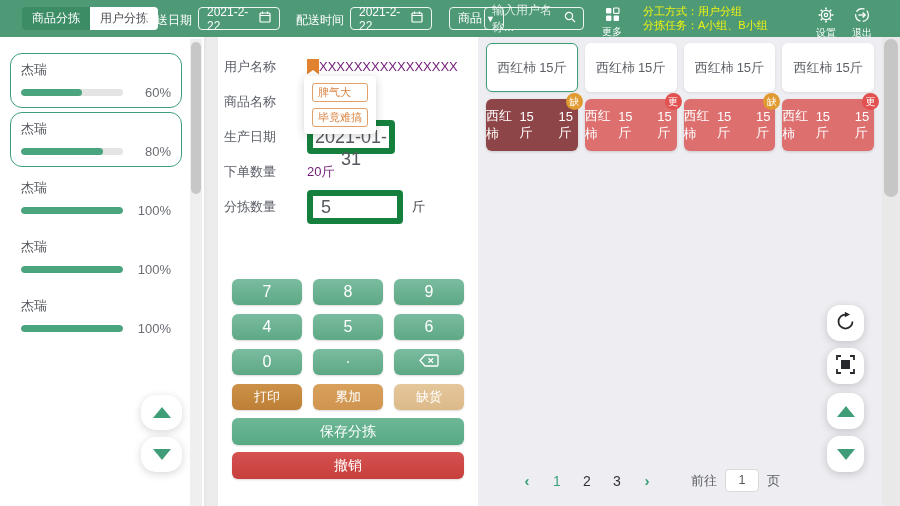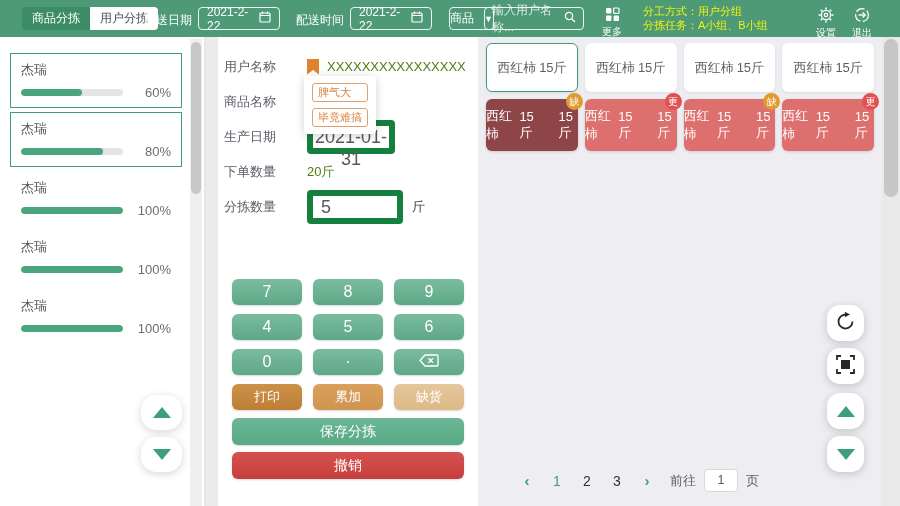--- a/index.html
+++ b/index.html
@@ -9,49 +9,49 @@
   .topbar{position:absolute;left:0;top:0;width:900px;height:37px;background:#4e9a76;color:#fff;z-index:20}
   .topbar *{box-sizing:border-box}
   .toggle{position:absolute;left:22px;top:7px;display:flex;height:23px;border-radius:4px;overflow:hidden;font-size:12px}
   .tseg{display:flex;align-items:center;padding:0 10px;cursor:pointer}
   .tseg.dark{background:#3c8c66;color:#fff}
   .tseg.lite{background:#fff;color:#4a4d52}
   .bar-label{position:absolute;top:12px;font-size:12px;color:#fff}
   .date-box{position:absolute;top:7px;height:23px;border:1px solid rgba(255,255,255,.9);border-radius:4px;
             display:flex;align-items:center;gap:6px;padding:0 8px;font-size:12px;cursor:pointer}
   .sel-box{position:absolute;top:7px;height:23px;border:1px solid rgba(255,255,255,.9);border-radius:4px;
-           display:flex;align-items:center;gap:10px;padding:0 0;font-size:12px;cursor:pointer}
+           display:flex;align-items:center;gap:4px;padding:0 8px;font-size:12px;cursor:pointer}
   .search-box{position:absolute;top:7px;height:23px;border:1px solid rgba(255,255,255,.9);border-radius:4px;
               display:flex;align-items:center;justify-content:space-between;padding:0 7px;font-size:12px;width:100px;cursor:text}
   .search-box .ph{color:rgba(255,255,255,.8)}
   .icon-col{position:absolute;top:7px;display:flex;flex-direction:column;align-items:center;gap:1px;font-size:10px;cursor:pointer}
   .info{position:absolute;left:643px;top:4px;font-size:11px;line-height:14px;color:#eff311;white-space:nowrap}
   
   .sidebar{position:absolute;left:0;top:37px;width:204px;bottom:0;background:#fff;box-shadow:1px 0 3px rgba(0,0,0,.05)}
   .sb-items{padding:16px 22px 0 10px}
-  .sb-item{padding:7px 10px;margin-bottom:4px;border-radius:0;border:1px solid transparent;cursor:pointer}
+  .sb-item{padding:7px 10px;margin-bottom:4px;border-radius:12px;border:1px solid transparent;cursor:pointer}
   .sb-item.selected{border-color:#3f9e78}
   .sb-name{font-size:13px;color:#55585e;margin-bottom:6px}
   .sb-prog{display:flex;align-items:center;gap:8px}
   .bar-track{flex:1;height:7px;border-radius:4px;background:#e4e4e4;overflow:hidden}
   .bar-fill{height:100%;border-radius:4px;background:#4aa47e}
   .sb-pct{width:40px;text-align:right;font-size:13px;color:#6a6d73}
   .sb-scrollbar{position:absolute;left:190px;top:2px;width:12px;bottom:0;background:#efefef}
   .sb-thumb{position:absolute;left:1px;top:3px;width:10px;height:152px;border-radius:5px;background:#c7c7c7;cursor:pointer}
   .sb-arrows{position:absolute;left:141px;bottom:34px;display:flex;flex-direction:column;gap:7px}
   .round-btn{width:41px;height:35px;background:#fff;border-radius:15px;box-shadow:0 2px 8px rgba(0,0,0,.16);
              display:flex;align-items:center;justify-content:center;cursor:pointer}
   .tri-up{width:0;height:0;border-left:9px solid transparent;border-right:9px solid transparent;border-bottom:11px solid #3f9e78}
   .tri-down{width:0;height:0;border-left:9px solid transparent;border-right:9px solid transparent;border-top:11px solid #3f9e78}
   
   .form-panel{position:absolute;left:218px;top:37px;width:260px;bottom:0;background:#fff;box-shadow:1px 0 3px rgba(0,0,0,.05)}
   .fields{padding-top:12px}
   .field{position:relative;display:flex;align-items:center;height:35px;padding-left:6px;font-size:13px}
   .f-label{width:83px;color:#5a5e66;flex:none}
-  .f-value{color:#4d7c0f;display:flex;align-items:center;gap:8px}
+  .f-value{color:#701a75;display:flex;align-items:center;gap:0}
   .bookmark{width:12px;height:16px;background:#e0822f;display:inline-block;
             clip-path:polygon(0 0,100% 0,100% 100%,50% 72%,0 100%)}
   .input-box{width:76px;height:22px;line-height:22px;border:6px solid #15803d;border-radius:4px;
              font-size:18px;color:#56595f;background:#fff}
   .input-center{text-align:center}
   .input-left{text-align:left;padding-left:8px}
   .tooltip{position:absolute;left:86px;top:27px;background:#fff;border-radius:4px;z-index:6;
            box-shadow:0 2px 10px rgba(0,0,0,.18);padding:7px 8px;display:flex;flex-direction:column;gap:6px}
   .tag{border:1px solid #e0a06a;color:#d9823f;font-size:11px;line-height:15px;padding:1px 5px;border-radius:3px;white-space:nowrap;background:#fff}
   .keypad{position:absolute;left:14px;top:242px;width:232px;display:grid;grid-template-columns:repeat(3,1fr);gap:9px 11px}
@@ -75,21 +75,21 @@
   .card.red.dark{background:#8e4547}
   .qty-row{display:flex;gap:20px}
   .badge{position:absolute;top:-6px;right:-5px;width:17px;height:17px;border-radius:50%;color:#fff;
          font-size:10px;display:flex;align-items:center;justify-content:center}
   .badge.que{background:#e09a2f}
   .badge.geng{background:#e25050}
   .pagination{position:absolute;left:34px;bottom:14px;display:flex;align-items:center;font-size:14px;color:#303133}
   .pg{width:30px;text-align:center;cursor:pointer}
   .pg.chev{color:#3aa07a;font-size:15px;font-weight:bold}
   .pg.active{color:#3aa07a}
-  .goto-label{margin-left:8px;font-size:13px;color:#5a5e66}
+  .goto-label{margin-left:29px;font-size:13px;color:#5a5e66}
   .goto-box{width:32px;height:21px;line-height:21px;border:1px solid #d9d9d9;border-radius:4px;background:#fff;
             text-align:center;font-size:12.5px;color:#56595f;margin:0 8px}
   .page-unit{font-size:13px;color:#5a5e66}
   
   .tool-btn{position:absolute;left:827px;width:37px;height:36px;background:#fff;border-radius:13px;
             box-shadow:0 2px 8px rgba(0,0,0,.18);display:flex;align-items:center;justify-content:center;cursor:pointer;z-index:10}
   
   .r-scrollbar{position:absolute;right:0;top:37px;width:18px;bottom:0;background:#e9e9e9}
   .r-thumb{position:absolute;left:2px;top:2px;width:14px;height:158px;border-radius:7px;background:#c6c6c6;cursor:pointer}
 </style>

